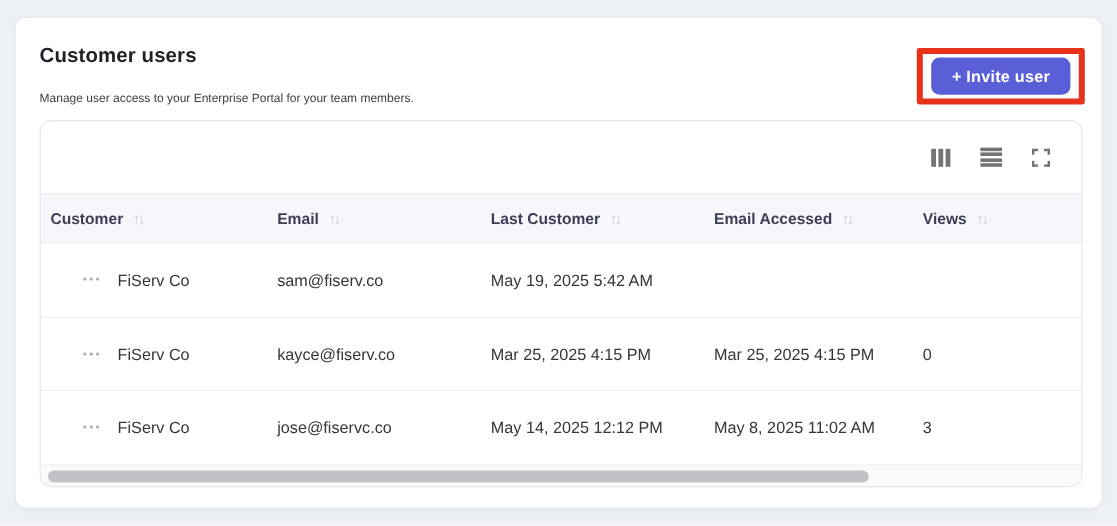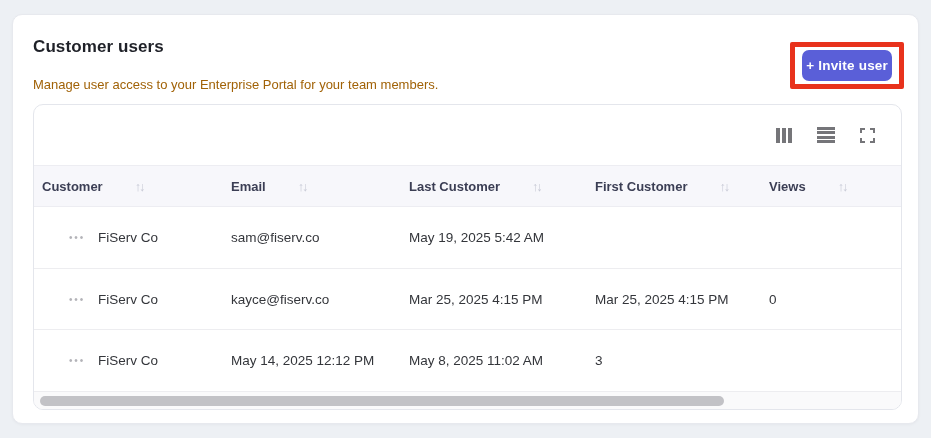--- a/index.html
+++ b/index.html
@@ -26,39 +26,39 @@
     padding: 22px 14px 12px 20px;
   }
   .page-title {
     font-size: 17px;
     font-weight: 700;
     color: #1f2128;
     letter-spacing: 0.1px;
   }
   .page-subtitle {
     margin-top: 20px;
-    font-size: 13px;
-    color: #a16207;
+    font-size: 10px;
+    color: #404040;
   }
   .annotation-box {
     border: 5px solid #e8321c;
     border-radius: 2px;
     padding: 3px 7px;
     margin-top: 1px;
   }
   .invite-btn {
     display: inline-block;
     background: #5a5fd8;
     color: #ffffff;
     font-family: inherit;
     font-size: 13.5px;
     font-weight: 700;
     border: none;
     border-radius: 7px;
-    padding: 8px 4px;
+    padding: 8px 17px;
     cursor: pointer;
     letter-spacing: 0.2px;
   }
   .table-card {
     margin: 0 16px 0 20px;
     height: 306px;
     border: 1px solid #e4e6ec;
     border-radius: 10px;
     overflow: hidden;
     display: flex;
@@ -97,21 +97,21 @@
   .thead {
     flex: 0 0 auto;
     height: 42px;
     background: #f7f7fb;
     border-top: 1px solid #ededf2;
     border-bottom: 1px solid #ededf2;
     font-size: 13px;
     font-weight: 700;
     color: #3b3e54;
   }
-  .th { display: flex; align-items: flex-end; cursor: pointer; gap: 24px; }
+  .th { display: flex; align-items: flex-end; cursor: pointer; }
   .th-customer { grid-column: 1 / 3; padding-left: 8px; }
   .sort-icon {
     margin-left: 8px;
     color: #c8cad6;
     font-size: 12.5px;
     font-weight: 400;
     letter-spacing: -2px;
   }
   .trow {
     height: 62px;
@@ -188,21 +188,21 @@
       </div>
       <div class="th">
         <span>Email</span>
         <span class="sort-icon">↑↓</span>
       </div>
       <div class="th">
         <span>Last Customer</span>
         <span class="sort-icon">↑↓</span>
       </div>
       <div class="th">
-        <span>First Customer</span>
+        <span>Email Accessed</span>
         <span class="sort-icon">↑↓</span>
       </div>
       <div class="th">
         <span>Views</span>
         <span class="sort-icon">↑↓</span>
       </div>
     </div>
 
     <div class="grid-row trow">
       <div class="row-menu">•••</div>
@@ -216,20 +216,21 @@
       <div>FiServ Co</div>
       <div>kayce@fiserv.co</div>
       <div>Mar 25, 2025 4:15 PM</div>
       <div>Mar 25, 2025 4:15 PM</div>
       <div>0</div>
     </div>
 
     <div class="grid-row trow">
       <div class="row-menu">•••</div>
       <div>FiServ Co</div>
+      <div>jose@fiservc.co</div>
       <div>May 14, 2025 12:12 PM</div>
       <div>May 8, 2025 11:02 AM</div>
       <div>3</div>
     </div>
 
     <div class="hscroll">
       <div class="hscroll-thumb"></div>
     </div>
 
   </div>

